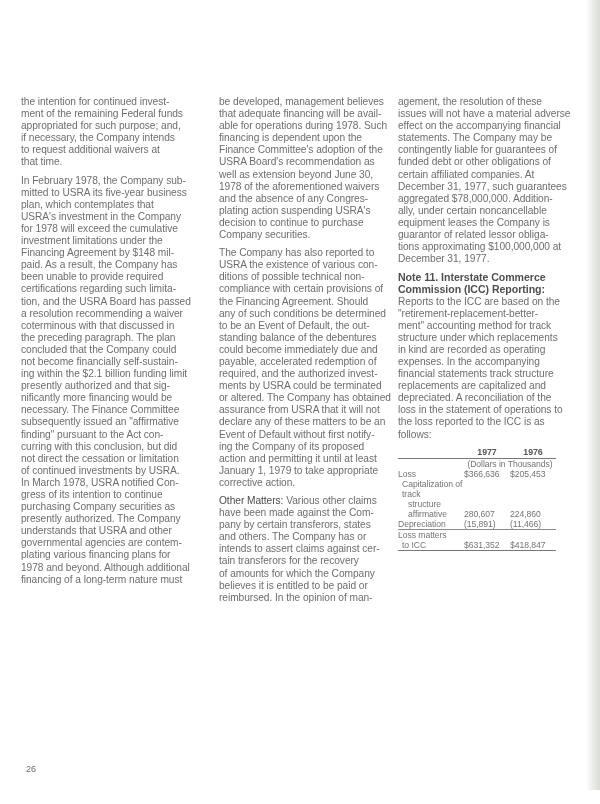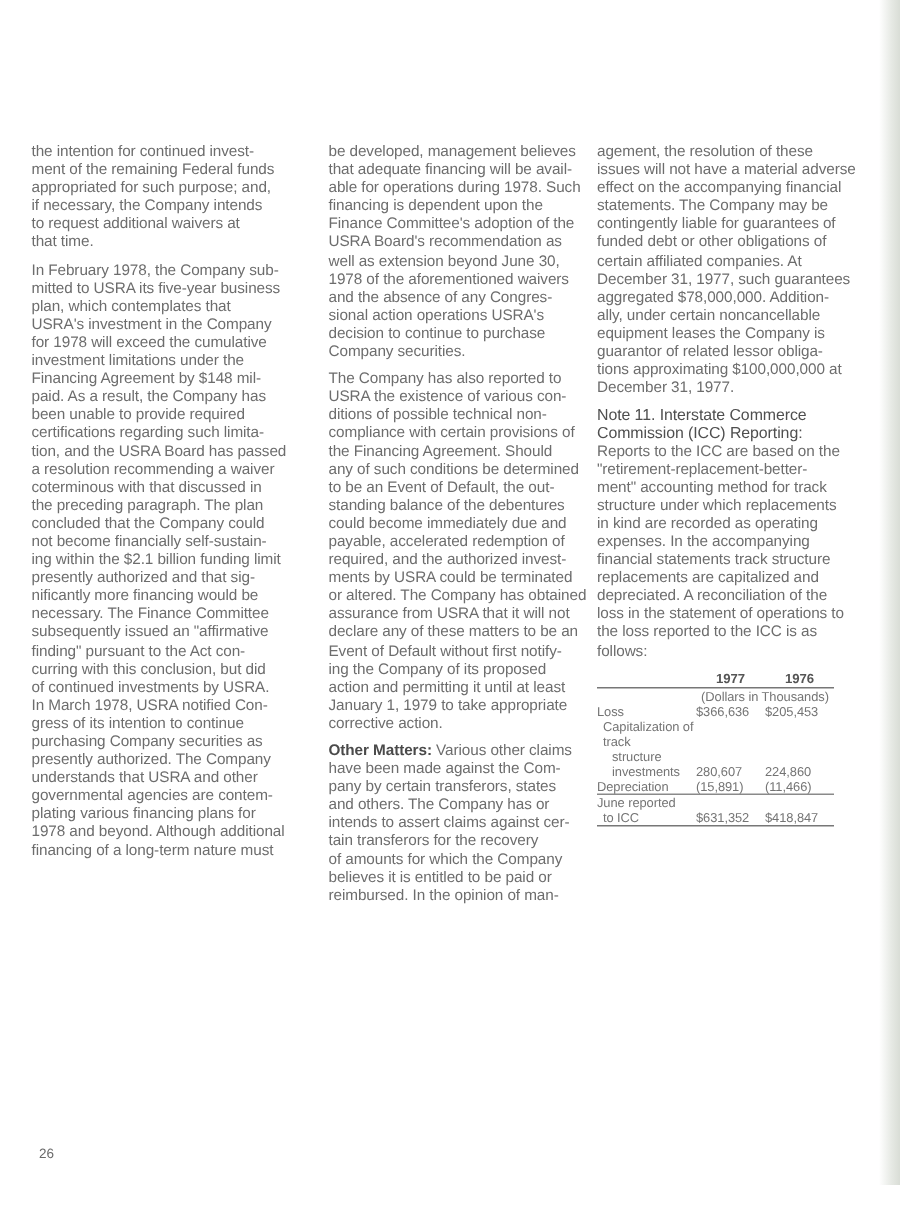--- a/index.html
+++ b/index.html
@@ -18,22 +18,22 @@
     position: absolute; top: 96px;
     font-size: 10.2px; line-height: 12.1px;
     letter-spacing: -0.05px;
     color: #6d6d6d;
   }
   .col-left { left: 21px; width: 180px; }
   .col-mid  { left: 219px; width: 178px; }
   .col-right { left: 398px; width: 182px; }
   .line { display: block; white-space: nowrap; }
   .para { margin: 0 0 6px 0; }
-  .bold { font-weight: bold; color: #4a4a4a; }
-  .heading { font-weight: normal; color: #4f4f4f; font-size: 10.6px; }
+  .bold { font-weight: normal; color: #4a4a4a; }
+  .heading { font-weight: bold; color: #4f4f4f; font-size: 10.6px; }
 
   table.recon {
     border-collapse: collapse; width: 158px; margin-top: 6px;
     font-size: 8.6px; line-height: 10px; color: #747474;
   }
   table.recon td, table.recon th { padding: 0; }
   table.recon th { font-weight: bold; color: #555; text-align: center; font-size: 8.8px; }
   table.recon thead tr.years th { border-bottom: 1.2px solid #777; padding-bottom: 1px; }
   td.num { text-align: left; }
   td.unit { text-align: center; }
@@ -82,20 +82,21 @@
       <span class="line">the preceding paragraph. The plan</span>
       <span class="line">concluded that the Company could</span>
       <span class="line">not become financially self-sustain-</span>
       <span class="line">ing within the $2.1 billion funding limit</span>
       <span class="line">presently authorized and that sig-</span>
       <span class="line">nificantly more financing would be</span>
       <span class="line">necessary. The Finance Committee</span>
       <span class="line">subsequently issued an "affirmative</span>
       <span class="line">finding" pursuant to the Act con-</span>
       <span class="line">curring with this conclusion, but did</span>
+      <span class="line">not direct the cessation or limitation</span>
       <span class="line">of continued investments by USRA.</span>
       <span class="line">In March 1978, USRA notified Con-</span>
       <span class="line">gress of its intention to continue</span>
       <span class="line">purchasing Company securities as</span>
       <span class="line">presently authorized. The Company</span>
       <span class="line">understands that USRA and other</span>
       <span class="line">governmental agencies are contem-</span>
       <span class="line">plating various financing plans for</span>
       <span class="line">1978 and beyond. Although additional</span>
       <span class="line">financing of a long-term nature must</span>
@@ -106,21 +107,21 @@
   <div class="para" id="mid-p1">
       <span class="line">be developed, management believes</span>
       <span class="line">that adequate financing will be avail-</span>
       <span class="line">able for operations during 1978. Such</span>
       <span class="line">financing is dependent upon the</span>
       <span class="line">Finance Committee's adoption of the</span>
       <span class="line">USRA Board's recommendation as</span>
       <span class="line">well as extension beyond June 30,</span>
       <span class="line">1978 of the aforementioned waivers</span>
       <span class="line">and the absence of any Congres-</span>
-      <span class="line">sional action operations USRA's</span>
+      <span class="line">plating action suspending USRA's</span>
       <span class="line">decision to continue to purchase</span>
       <span class="line">Company securities.</span>
     </div>
   <div class="para" id="mid-p2">
       <span class="line">The Company has also reported to</span>
       <span class="line">USRA the existence of various con-</span>
       <span class="line">ditions of possible technical non-</span>
       <span class="line">compliance with certain provisions of</span>
       <span class="line">the Financing Agreement. Should</span>
       <span class="line">any of such conditions be determined</span>
@@ -203,31 +204,31 @@
           <td class="lbl-indent1">Capitalization of track</td>
           <td class="num"></td>
           <td class="num"></td>
         </tr>
         <tr>
           <td class="lbl-indent2">structure</td>
           <td class="num"></td>
           <td class="num"></td>
         </tr>
         <tr>
-          <td class="lbl-indent2">investments</td>
+          <td class="lbl-indent2">affirmative</td>
           <td class="num">280,607</td>
           <td class="num">224,860</td>
         </tr>
         <tr class="underline">
           <td>Depreciation</td>
           <td class="num">(15,891)</td>
           <td class="num">(11,466)</td>
         </tr>
         <tr>
-          <td>June reported</td>
+          <td>Loss matters</td>
           <td class="num"></td>
           <td class="num"></td>
         </tr>
         <tr class="dbl">
           <td class="lbl-indent1">to ICC</td>
           <td class="num">$631,352</td>
           <td class="num">$418,847</td>
         </tr>
       </tbody>
   </table>

